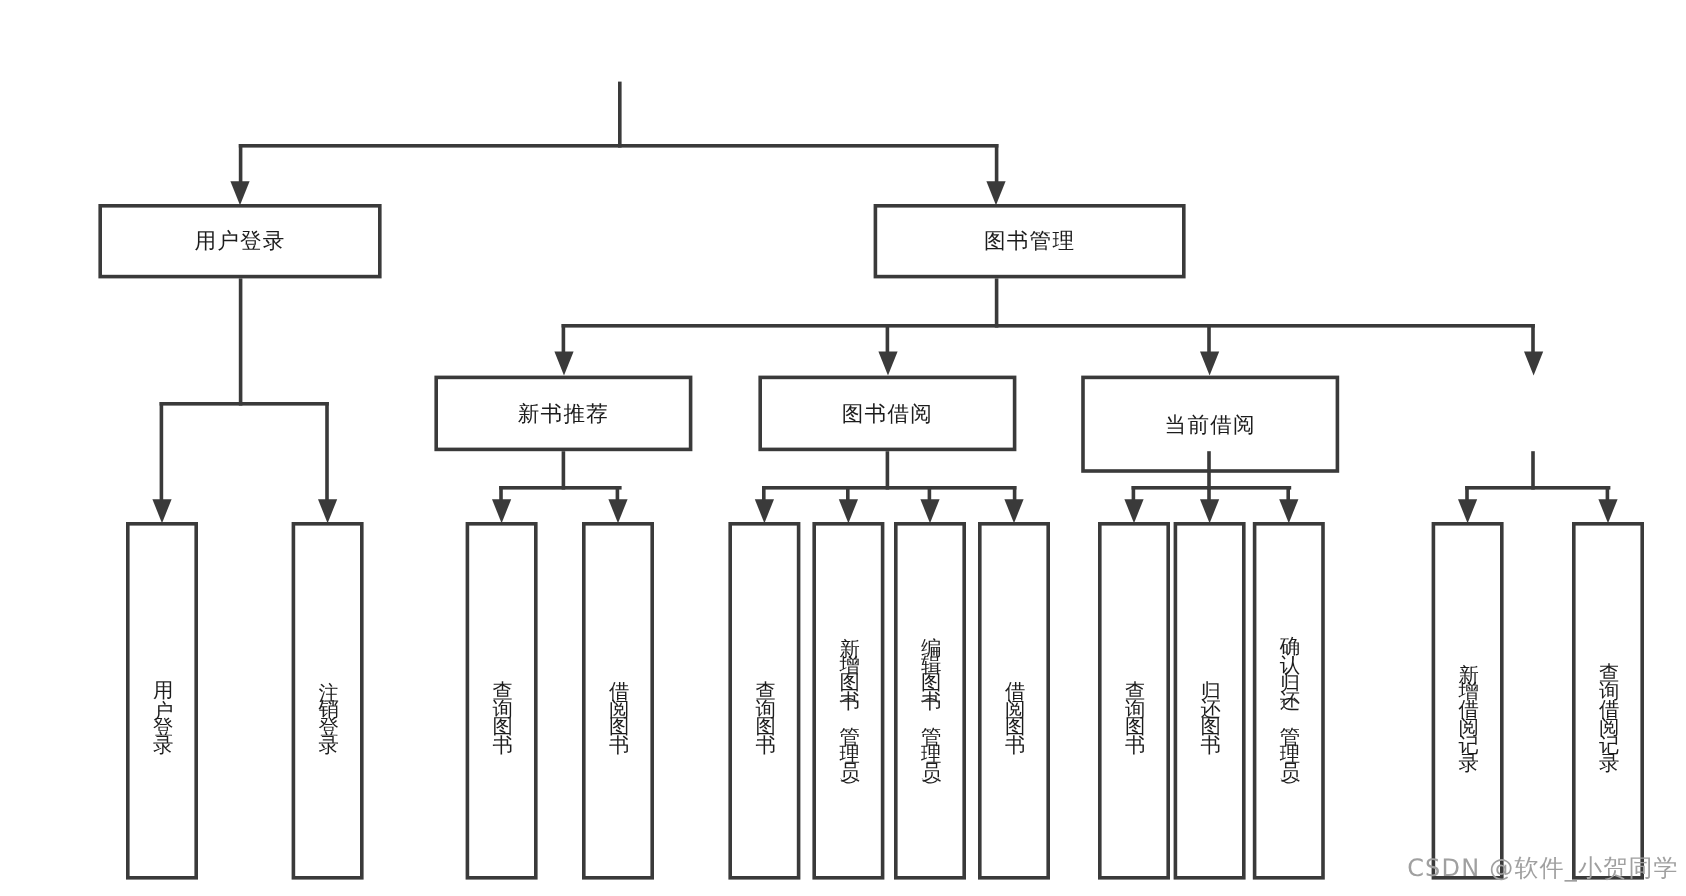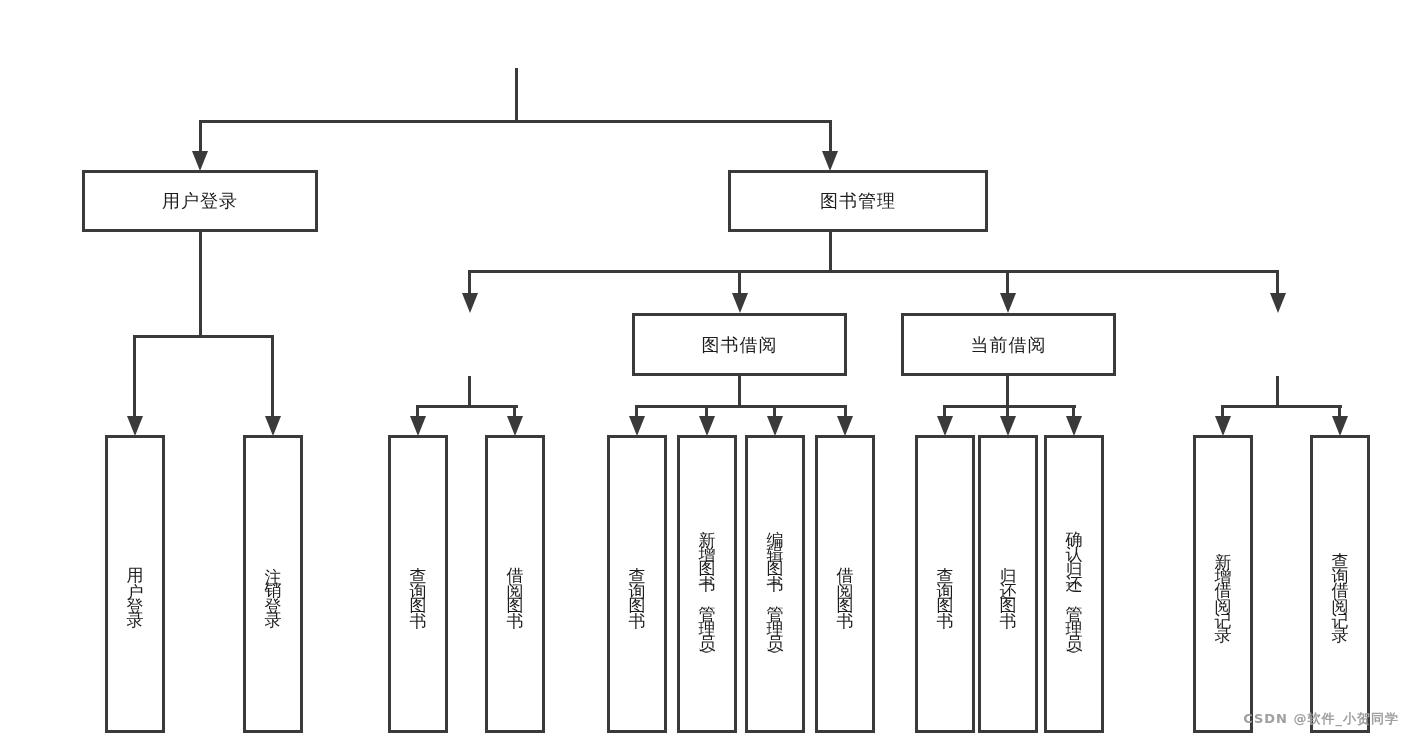--- a/index.html
+++ b/index.html
@@ -28,21 +28,21 @@
   .vbox span{display:block;}
   .hline{position:absolute;height:3px;background:var(--line);}
   .vline{position:absolute;width:3px;background:var(--line);}
   .arrow{
     position:absolute;width:0;height:0;
     border-left:8px solid transparent;border-right:8px solid transparent;
     border-top:20px solid var(--line);
   }
   .watermark{
     position:absolute;right:6px;top:710px;color:var(--wm);
-    font-size:13px;letter-spacing:1px;white-space:nowrap;font-weight:bold;
+    font-size:20px;letter-spacing:1px;white-space:nowrap;
   }
 </style>
 </head>
 <body>
 
 <div id="canvas">
 
 
   <div class="vline" style="left:515px;top:68px;height:55px;"></div>
   <div class="hline" style="left:199px;top:120px;width:633px;"></div>
@@ -69,24 +69,27 @@
   <div class="hline" style="left:468px;top:270px;width:811px;"></div>
   <div class="vline" style="left:468px;top:270px;height:26px;"></div>
   <div class="arrow" style="left:462px;top:293px;"></div>
   <div class="vline" style="left:738px;top:270px;height:26px;"></div>
   <div class="arrow" style="left:732px;top:293px;"></div>
   <div class="vline" style="left:1006px;top:270px;height:26px;"></div>
   <div class="arrow" style="left:1000px;top:293px;"></div>
   <div class="vline" style="left:1276px;top:270px;height:26px;"></div>
   <div class="arrow" style="left:1270px;top:293px;"></div>
 
+  <div class="box" style="left:362px;top:313px;width:215px;height:63px;">
+    <span>新书推荐</span>
+  </div>
   <div class="box" style="left:632px;top:313px;width:215px;height:63px;">
     <span>图书借阅</span>
   </div>
-  <div class="box" style="left:901px;top:313px;width:215px;height:63px;">
+  <div class="box" style="left:901px;top:313px;width:215px;height:81px;">
     <span>当前借阅</span>
   </div>
 
   <div class="vline" style="left:468px;top:376px;height:32px;"></div>
   <div class="hline" style="left:416px;top:405px;width:102px;"></div>
   <div class="vline" style="left:416px;top:405px;height:13px;"></div>
   <div class="arrow" style="left:410px;top:416px;"></div>
   <div class="vline" style="left:513px;top:405px;height:13px;"></div>
   <div class="arrow" style="left:507px;top:416px;"></div>
 

